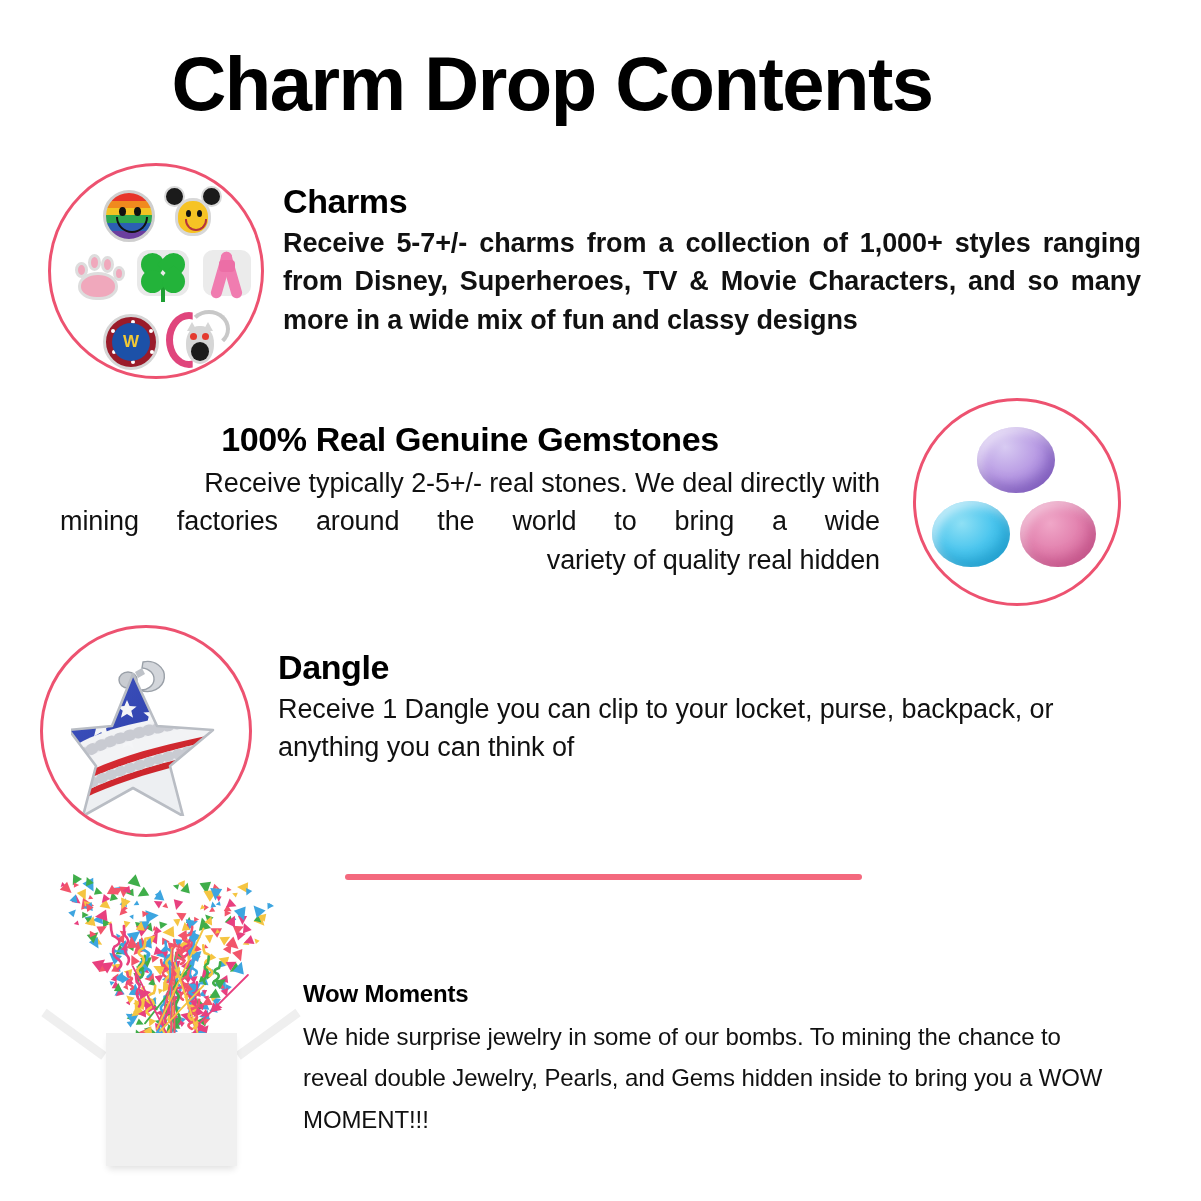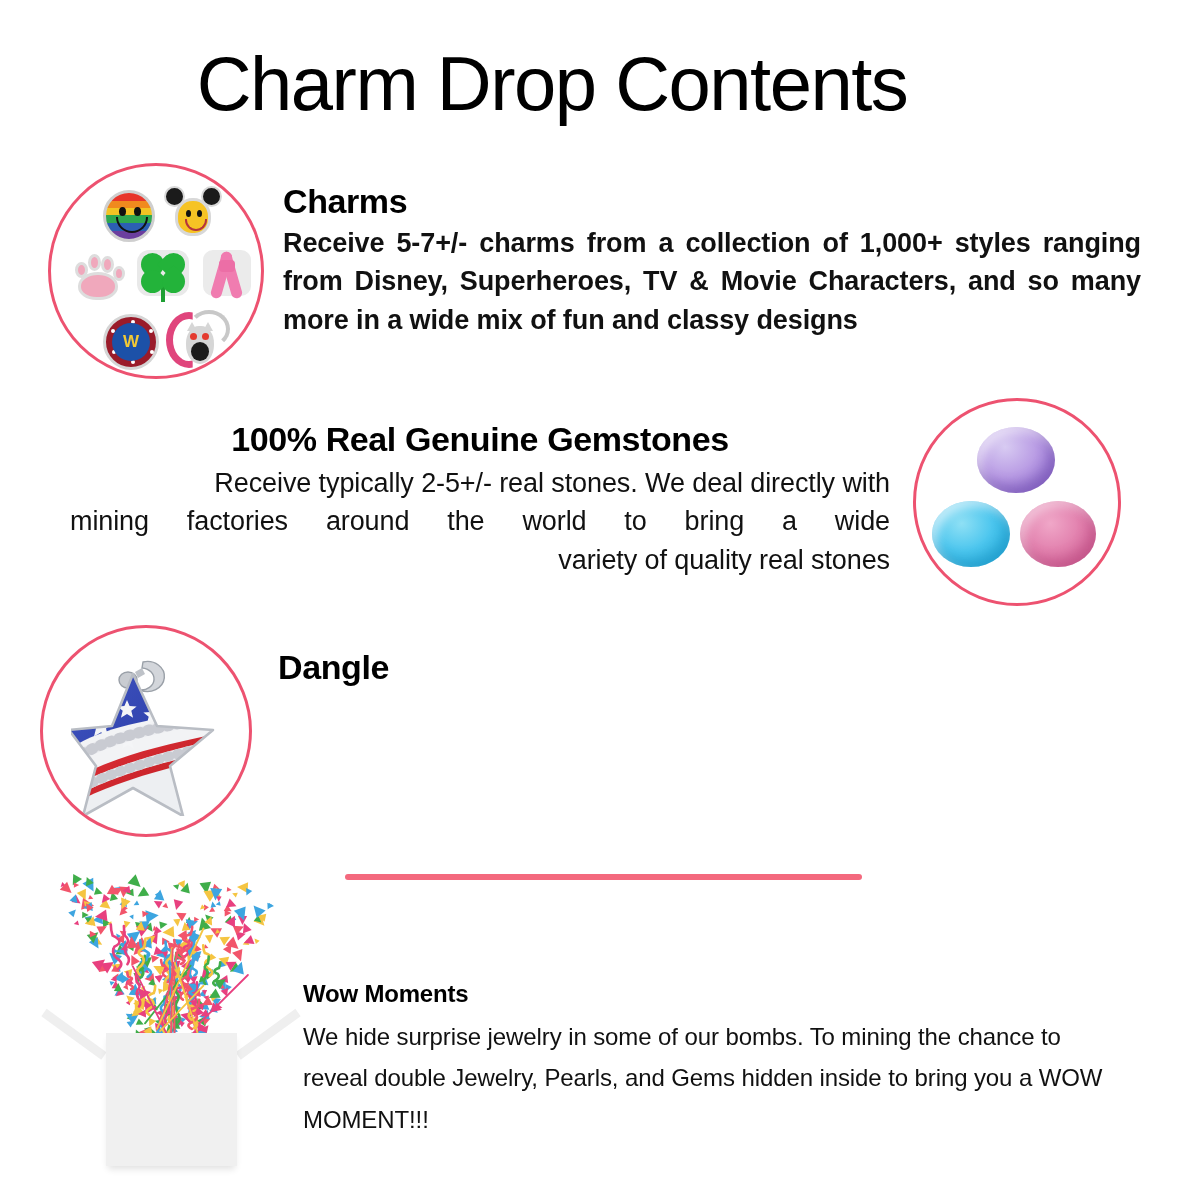--- a/index.html
+++ b/index.html
@@ -19,21 +19,21 @@
 
   
   .page-title {
     position: absolute;
     top: 44px;
     left: 0;
     width: 1104px;
     text-align: center;
     font-family: "Liberation Sans", sans-serif;
     font-size: 76px;
-    font-weight: normal;
+    font-weight: bold;
     letter-spacing: -1.5px;
     line-height: 1.05;
     color: #000;
   }
 
   
   .sec-head {
     font-weight: bold;
     font-size: 34px;
     line-height: 1.12;
@@ -228,21 +228,21 @@
     left: 16px; top: 100px; width: 78px; height: 66px;
     background: radial-gradient(ellipse at 38% 34%, #8FE0F5 0%, #4CC6EE 45%, #2BB4E4 78%, #1FA5D8 100%);
     box-shadow: inset -6px -8px 12px rgba(20,120,165,.32), inset 5px 6px 10px rgba(255,255,255,.6);
   }
   .gem-pink {
     left: 104px; top: 100px; width: 76px; height: 66px;
     background: radial-gradient(ellipse at 40% 34%, #F0A7C8 0%, #E281AE 45%, #D4639A 80%, #C85189 100%);
     box-shadow: inset -6px -8px 12px rgba(160,50,100,.3), inset 5px 6px 10px rgba(255,255,255,.45);
   }
 
-  #gems-text { position: absolute; left: 70px; top: 420px; width: 820px; text-align: right; }
+  #gems-text { position: absolute; left: 60px; top: 420px; width: 820px; text-align: right; }
   #gems-text .sec-head { text-align: center; }
   #gems-text .sec-body { margin-top: 6px; text-align: right; }
   #gems-text .sec-body .justify-line { text-align: justify; text-align-last: justify; }
 
   
   #circle-dangle { left: 40px; top: 625px; width: 212px; height: 212px; }
   .star-wrap { position: absolute; left: 28px; top: 28px; width: 156px; height: 160px; }
 
   #dangle-text { position: absolute; left: 278px; top: 648px; width: 800px; }
   #dangle-text .sec-body { margin-top: 4px; }
@@ -360,21 +360,21 @@
   <div class="gem gem-purple"></div>
   <div class="gem gem-blue"></div>
   <div class="gem gem-pink"></div>
 </div>
 
 <div id="gems-text">
   <div class="sec-head">100% Real Genuine Gemstones</div>
   <div class="sec-body">
     <div>Receive typically 2-5+/- real stones. We deal directly with</div>
     <div class="justify-line">mining factories around the world to bring a wide</div>
-    <div>variety of quality real stones</div>
+    <div>variety of quality real hidden</div>
   </div>
 </div>
 
 <div class="circle-frame" id="circle-dangle">
   <div class="star-wrap">
     <svg viewBox="0 0 156 160" width="156" height="160">
       <defs>
         <clipPath id="starclip">
           <path d="M62 18 L86 70 L142 74 L99 110 L112 160 L62 132 L12 160 L25 110 L-2 74 L41 70 Z"></path>
         </clipPath>
@@ -414,20 +414,21 @@
           <path d="M-6 140 C 40 114, 96 100, 164 84" stroke="#C9CBD2" stroke-width="10" fill="none" stroke-dasharray="2 8" stroke-linecap="round"></path>
         </g>
       </g>
       <path d="M62 18 L86 70 L142 74 L99 110 L112 160 L62 132 L12 160 L25 110 L-2 74 L41 70 Z" fill="none" stroke="#B9BDC4" stroke-width="2.6" stroke-linejoin="round"></path>
     </svg>
   </div>
 </div>
 
 <div id="dangle-text">
   <div class="sec-head">Dangle</div>
+  <div class="sec-body">Receive 1 Dangle you can clip to your locket, purse, backpack, or anything you can think of</div>
 </div>
 
 <div id="divider"></div>
 
 <div id="confetti-box">
   <div class="confetti-field">
     <svg viewBox="0 0 250 175" width="250" height="175">
       <g id="confetti-tris">
           <path d="M0 -5.362524529593066 L5.362524529593066 5.362524529593066 L-5.362524529593066 5.362524529593066 Z" fill="#3DA5E0" transform="translate(117.8,93.8) rotate(234)"></path>
           <path d="M0 -5.078452569805085 L5.078452569805085 5.078452569805085 L-5.078452569805085 5.078452569805085 Z" fill="#E8407F" transform="translate(149.9,153.5) rotate(193)"></path>

